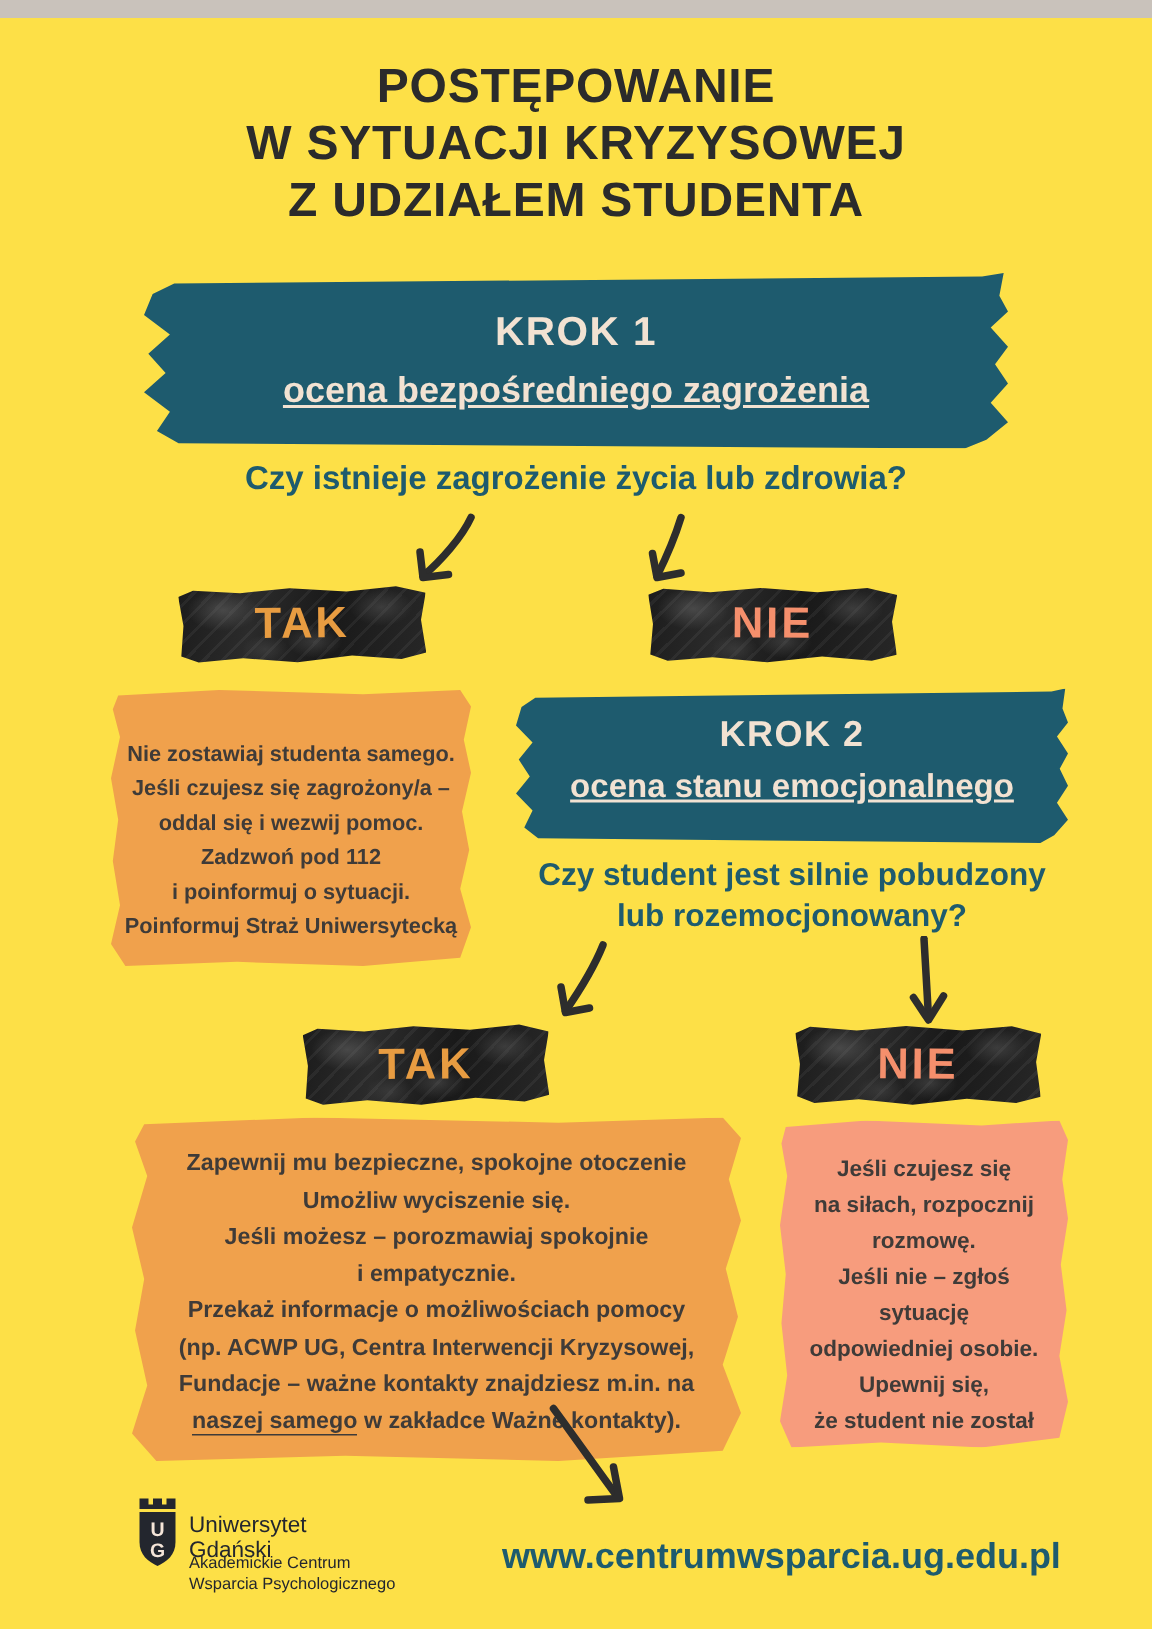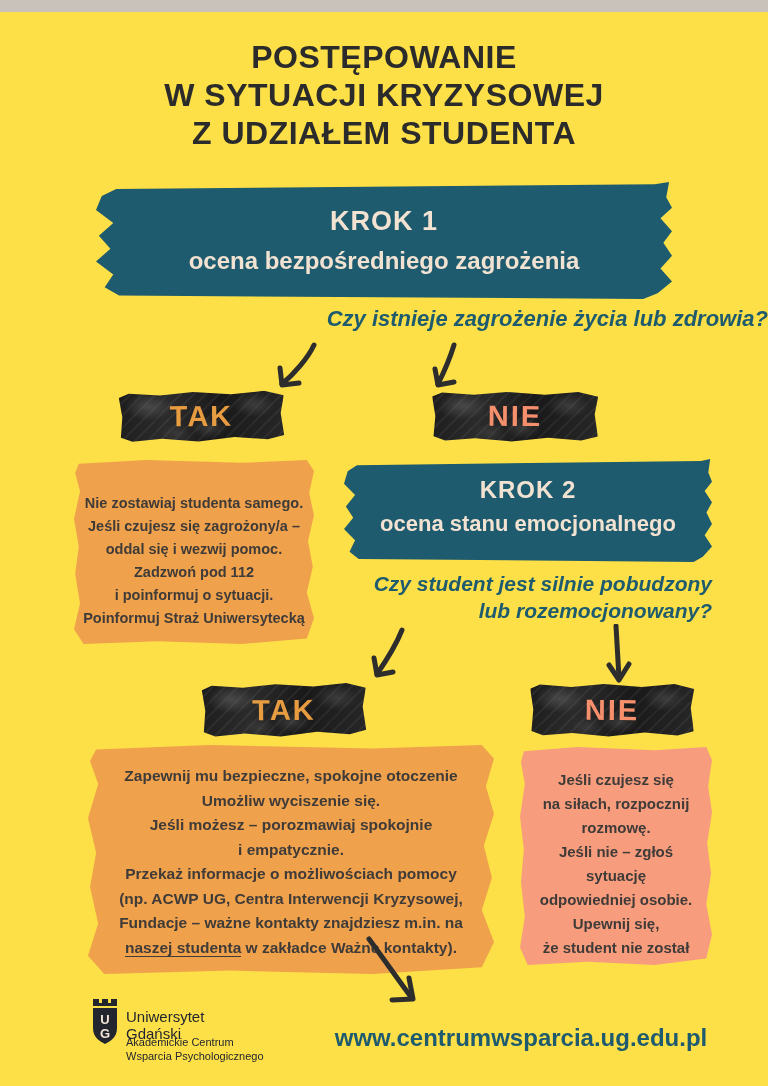--- a/index.html
+++ b/index.html
@@ -2,29 +2,29 @@
 <html lang="pl"><head>
 <meta charset="utf-8">
 <style>
   html,body{margin:0;padding:0;}
   body{font-family:"Liberation Sans", sans-serif; background:#c9c2bb; -webkit-font-smoothing:antialiased;}
   .poster{position:relative; width:768px; height:1086px; margin:12px auto; background:#fde047; overflow:hidden;}
 
   
   .title{position:absolute; top:26px; left:0; width:768px; text-align:center;
          font-weight:bold; font-size:32px; line-height:38px; letter-spacing:.5px; color:#2B2B2B;}
-  .question{position:absolute; text-align:right; font-weight:bold; color:#1E5B6E;font-style:italic;}
+  .question{position:absolute; text-align:center; font-weight:bold; color:#1E5B6E;}
   .q1{top:294px; left:0; width:768px; font-size:22px;}
   .q2{top:558px; left:344px; width:368px; font-size:21px; line-height:27px;}
 
   
   .banner{position:absolute; background:#1E5B6E; color:#F2E2D2; text-align:center;
           clip-path:polygon(1% 12%,3.5% 6%,97% 2%,99.5% 0%,99% 13%,100% 22%,98% 31%,100% 42%,98.5% 52%,100% 63%,98% 74%,100% 85%,97.5% 95%,95% 100%,4% 97%,1.5% 90%,3% 79%,0% 68%,2.5% 57%,0.5% 46%,3% 35%,0% 24%);}
   .banner .k-label{font-weight:bold; letter-spacing:1px;}
-  .banner .k-sub{font-weight:bold;}
+  .banner .k-sub{font-weight:bold;text-decoration:underline;}
   .krok1{left:96px; top:170px; width:576px; height:117px;}
   .krok1 .k-label{font-size:27px; padding-top:24px;}
   .krok1 .k-sub{font-size:24px; padding-top:10px;}
   .krok2{left:344px; top:447px; width:368px; height:103px;}
   .krok2 .k-label{font-size:24px; padding-top:17px;}
   .krok2 .k-sub{font-size:22px; padding-top:7px;}
 
   
   .tape{position:absolute; display:flex; align-items:center; justify-content:center;
         clip-path:polygon(0% 12%,6% 4%,25% 8%,45% 2%,68% 7%,88% 1%,100% 10%,98% 45%,100% 88%,90% 96%,70% 91%,48% 99%,26% 93%,8% 98%,1% 90%,2% 50%);
@@ -143,21 +143,21 @@
       <div>
           <div>Zapewnij mu bezpieczne, spokojne otoczenie</div>
           <div>Umożliw wyciszenie się.</div>
           <div>Jeśli możesz – porozmawiaj spokojnie</div>
           <div>i empatycznie.</div>
           <div>Przekaż informacje o możliwościach pomocy</div>
           <div>(np. ACWP UG, Centra Interwencji Kryzysowej,</div>
           <div>Fundacje – ważne kontakty znajdziesz m.in. na</div>
         </div>
       <div>
-        <span class="link-underline">naszej studenta</span><span> w zakładce Ważne kontakty).</span>
+        <span class="link-underline">naszej samego</span><span> w zakładce Ważne kontakty).</span>
       </div>
     </div>
   </div>
 
   <div class="torn-box sbox">
     <div class="lines">
         <div>Jeśli czujesz się</div>
         <div>na siłach, rozpocznij</div>
         <div>rozmowę.</div>
         <div>Jeśli nie – zgłoś</div>

